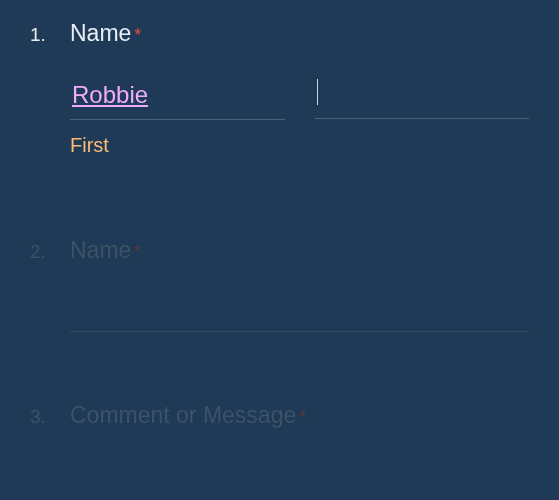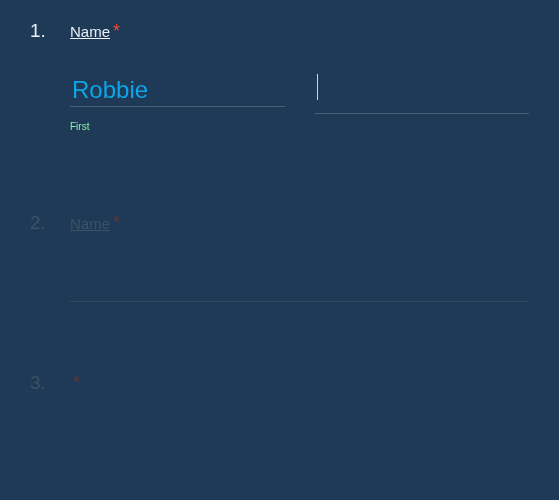--- a/index.html
+++ b/index.html
@@ -24,55 +24,55 @@
       align-items: baseline;
       margin-bottom: 28px;
     }
     .field-number {
       font-size: 19px;
       color: #e8eef4;
       width: 40px;
       font-weight: 400;
     }
     .field-label {
-      font-size: 15px;
+      font-size: 23px;
       color: #e8eef4;
       font-weight: 500;
-      text-decoration: underline;
     }
     .required {
       color: #e74c3c;
       margin-left: 3px;
       font-size: 18px;
     }
     .name-inputs {
       display: flex;
       gap: 30px;
       padding-left: 40px;
     }
     .input-col {
       flex: 1;
       display: flex;
       flex-direction: column;
     }
     .text-input {
       background: transparent;
       border: none;
       border-bottom: 1px solid #4a6278;
-      color: #0ea5e9;
+      color: #f0abfc;
       font-size: 24px;
-      padding: 6px 2px 2px 2px;
+      padding: 6px 2px 10px 2px;
       outline: none;
       font-family: inherit;
       font-weight: 400;
       width: 100%;
+      text-decoration: underline;
     }
     .sub-label {
-      font-size: 10px;
-      color: #86efac;
+      font-size: 20px;
+      color: #fdba74;
       margin-top: 14px;
       font-weight: 400;
     }
     .inactive .field-number,
     .inactive .field-label {
       color: #3d5266;
     }
     .inactive .required {
       color: #5a3a3a;
     }
@@ -141,15 +141,16 @@
     <span class="required">*</span>
   </div>
   <div class="email-input-wrap">
     <input type="text" class="email-input" value="" style="">
   </div>
 </div>
 
 <div class="field-group inactive comment-section">
   <div class="field-header">
     <span class="field-number">3.</span>
+    <span class="field-label">Comment or Message</span>
     <span class="required">*</span>
   </div>
 </div>
 
 </body></html>

